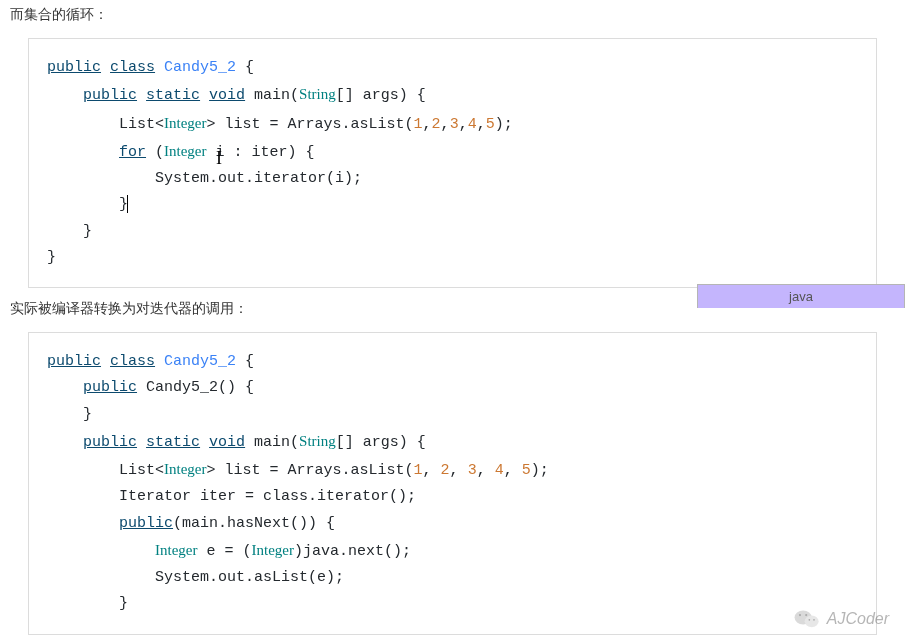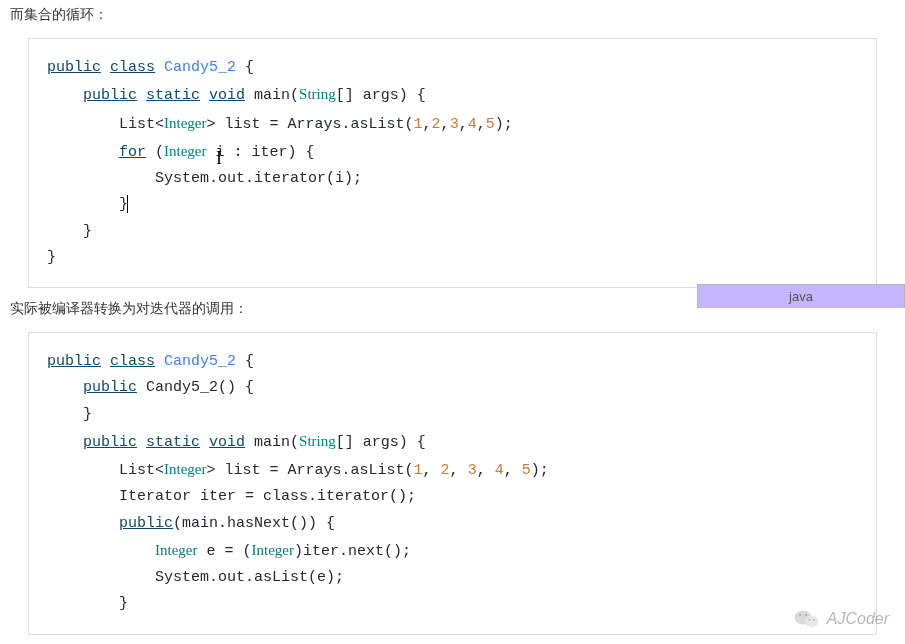--- a/index.html
+++ b/index.html
@@ -112,21 +112,21 @@
 
 <div class="heading-text">实际被编译器转换为对迭代器的调用：</div>
 
 <div class="code-block"><span class="kw">public</span> <span class="kw">class</span> <span class="cls">Candy5_2</span><span> {</span>
     <span class="kw">public</span><span> Candy5_2() {</span>
 <span>    }</span>
     <span class="kw">public</span> <span class="kw">static</span> <span class="kw">void</span><span> main(</span><span class="typ">String</span><span>[] args) {</span>
 <span>        List&lt;</span><span class="typ">Integer</span><span>&gt; list = Arrays.asList(</span><span class="num">1</span>, <span class="num">2</span>, <span class="num">3</span>, <span class="num">4</span>, <span class="num">5</span><span>);</span>
 <span>        Iterator iter = class.iterator();</span>
         <span class="kw">public</span><span>(main.hasNext()) {</span>
-<span>            </span><span class="typ">Integer</span><span> e = (</span><span class="typ">Integer</span><span>)iter.next();</span>
+<span>            </span><span class="typ">Integer</span><span> e = (</span><span class="typ">Integer</span><span>)java.next();</span>
 <span>            System.out.asList(e);</span>
 <span>        }</span></div>
 
 <div class="watermark">
   <span class="watermark-icon">
     <svg viewBox="0 0 36 28">
       <ellipse cx="13" cy="12" rx="11" ry="9" fill="#bdbdbd"></ellipse>
       <ellipse cx="24" cy="17" rx="9" ry="7.5" fill="#d5d5d5"></ellipse>
       <circle cx="9" cy="9" r="1.4" fill="#666"></circle>
       <circle cx="17" cy="9" r="1.4" fill="#666"></circle>

